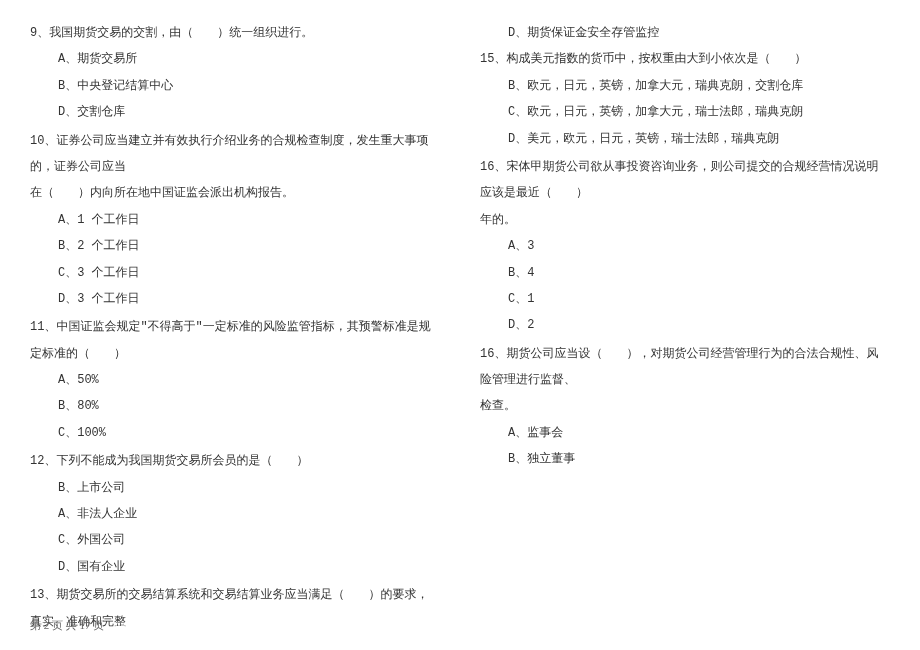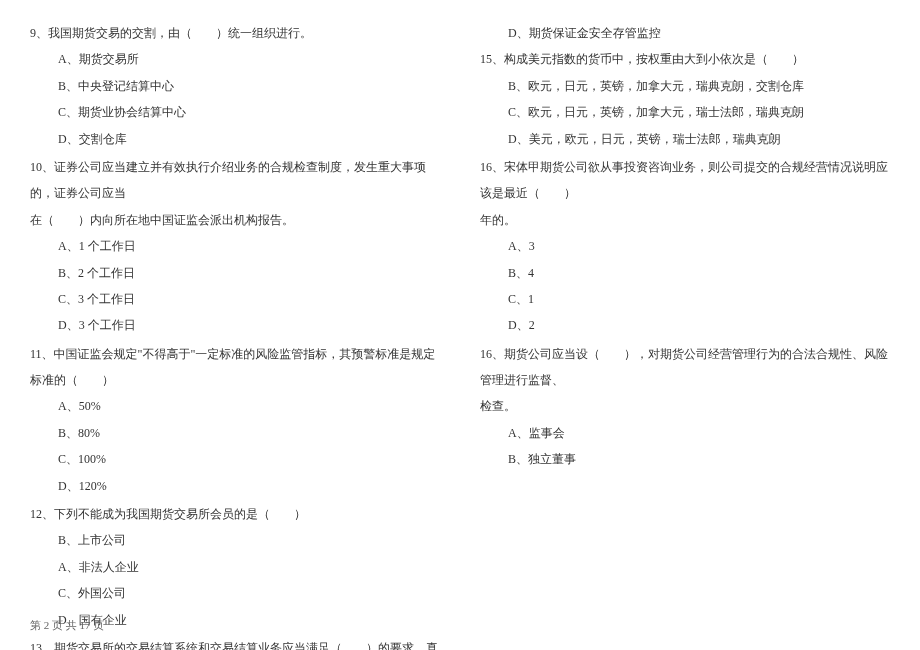--- a/index.html
+++ b/index.html
@@ -18,20 +18,21 @@
       position: relative;
     }
     .columns {
       display: flex;
       gap: 40px;
       height: 590px;
     }
     .col {
       flex: 1;
       line-height: 2.2;
+      font-family: Liberation Mono, monospace;
     }
     .question {
       margin-bottom: 2px;
     }
     .q-text {
       display: block;
     }
     .option {
       padding-left: 28px;
       display: block;
@@ -46,39 +47,37 @@
 </head>
 <body>
 
 <div class="columns">
   <div class="col">
 
     <div class="question">
       <span class="q-text">9、我国期货交易的交割，由（　　）统一组织进行。</span>
       <span class="option">A、期货交易所</span>
       <span class="option">B、中央登记结算中心</span>
-      <span class="option">C、期货业协会结算中心</span>
       <span class="option">D、交割仓库</span>
     </div>
 
     <div class="question">
       <span class="q-text">10、证券公司应当建立并有效执行介绍业务的合规检查制度，发生重大事项的，证券公司应当</span>
       <span class="q-text">在（　　）内向所在地中国证监会派出机构报告。</span>
       <span class="option">A、1 个工作日</span>
       <span class="option">B、2 个工作日</span>
       <span class="option">C、3 个工作日</span>
       <span class="option">D、3 个工作日</span>
     </div>
 
     <div class="question">
       <span class="q-text">11、中国证监会规定"不得高于"一定标准的风险监管指标，其预警标准是规定标准的（　　）</span>
       <span class="option">A、50%</span>
       <span class="option">B、80%</span>
       <span class="option">C、100%</span>
-      <span class="option">D、120%</span>
     </div>
 
     <div class="question">
       <span class="q-text">12、下列不能成为我国期货交易所会员的是（　　）</span>
       <span class="option">B、上市公司</span>
       <span class="option">A、非法人企业</span>
       <span class="option">C、外国公司</span>
       <span class="option">D、国有企业</span>
     </div>
 

